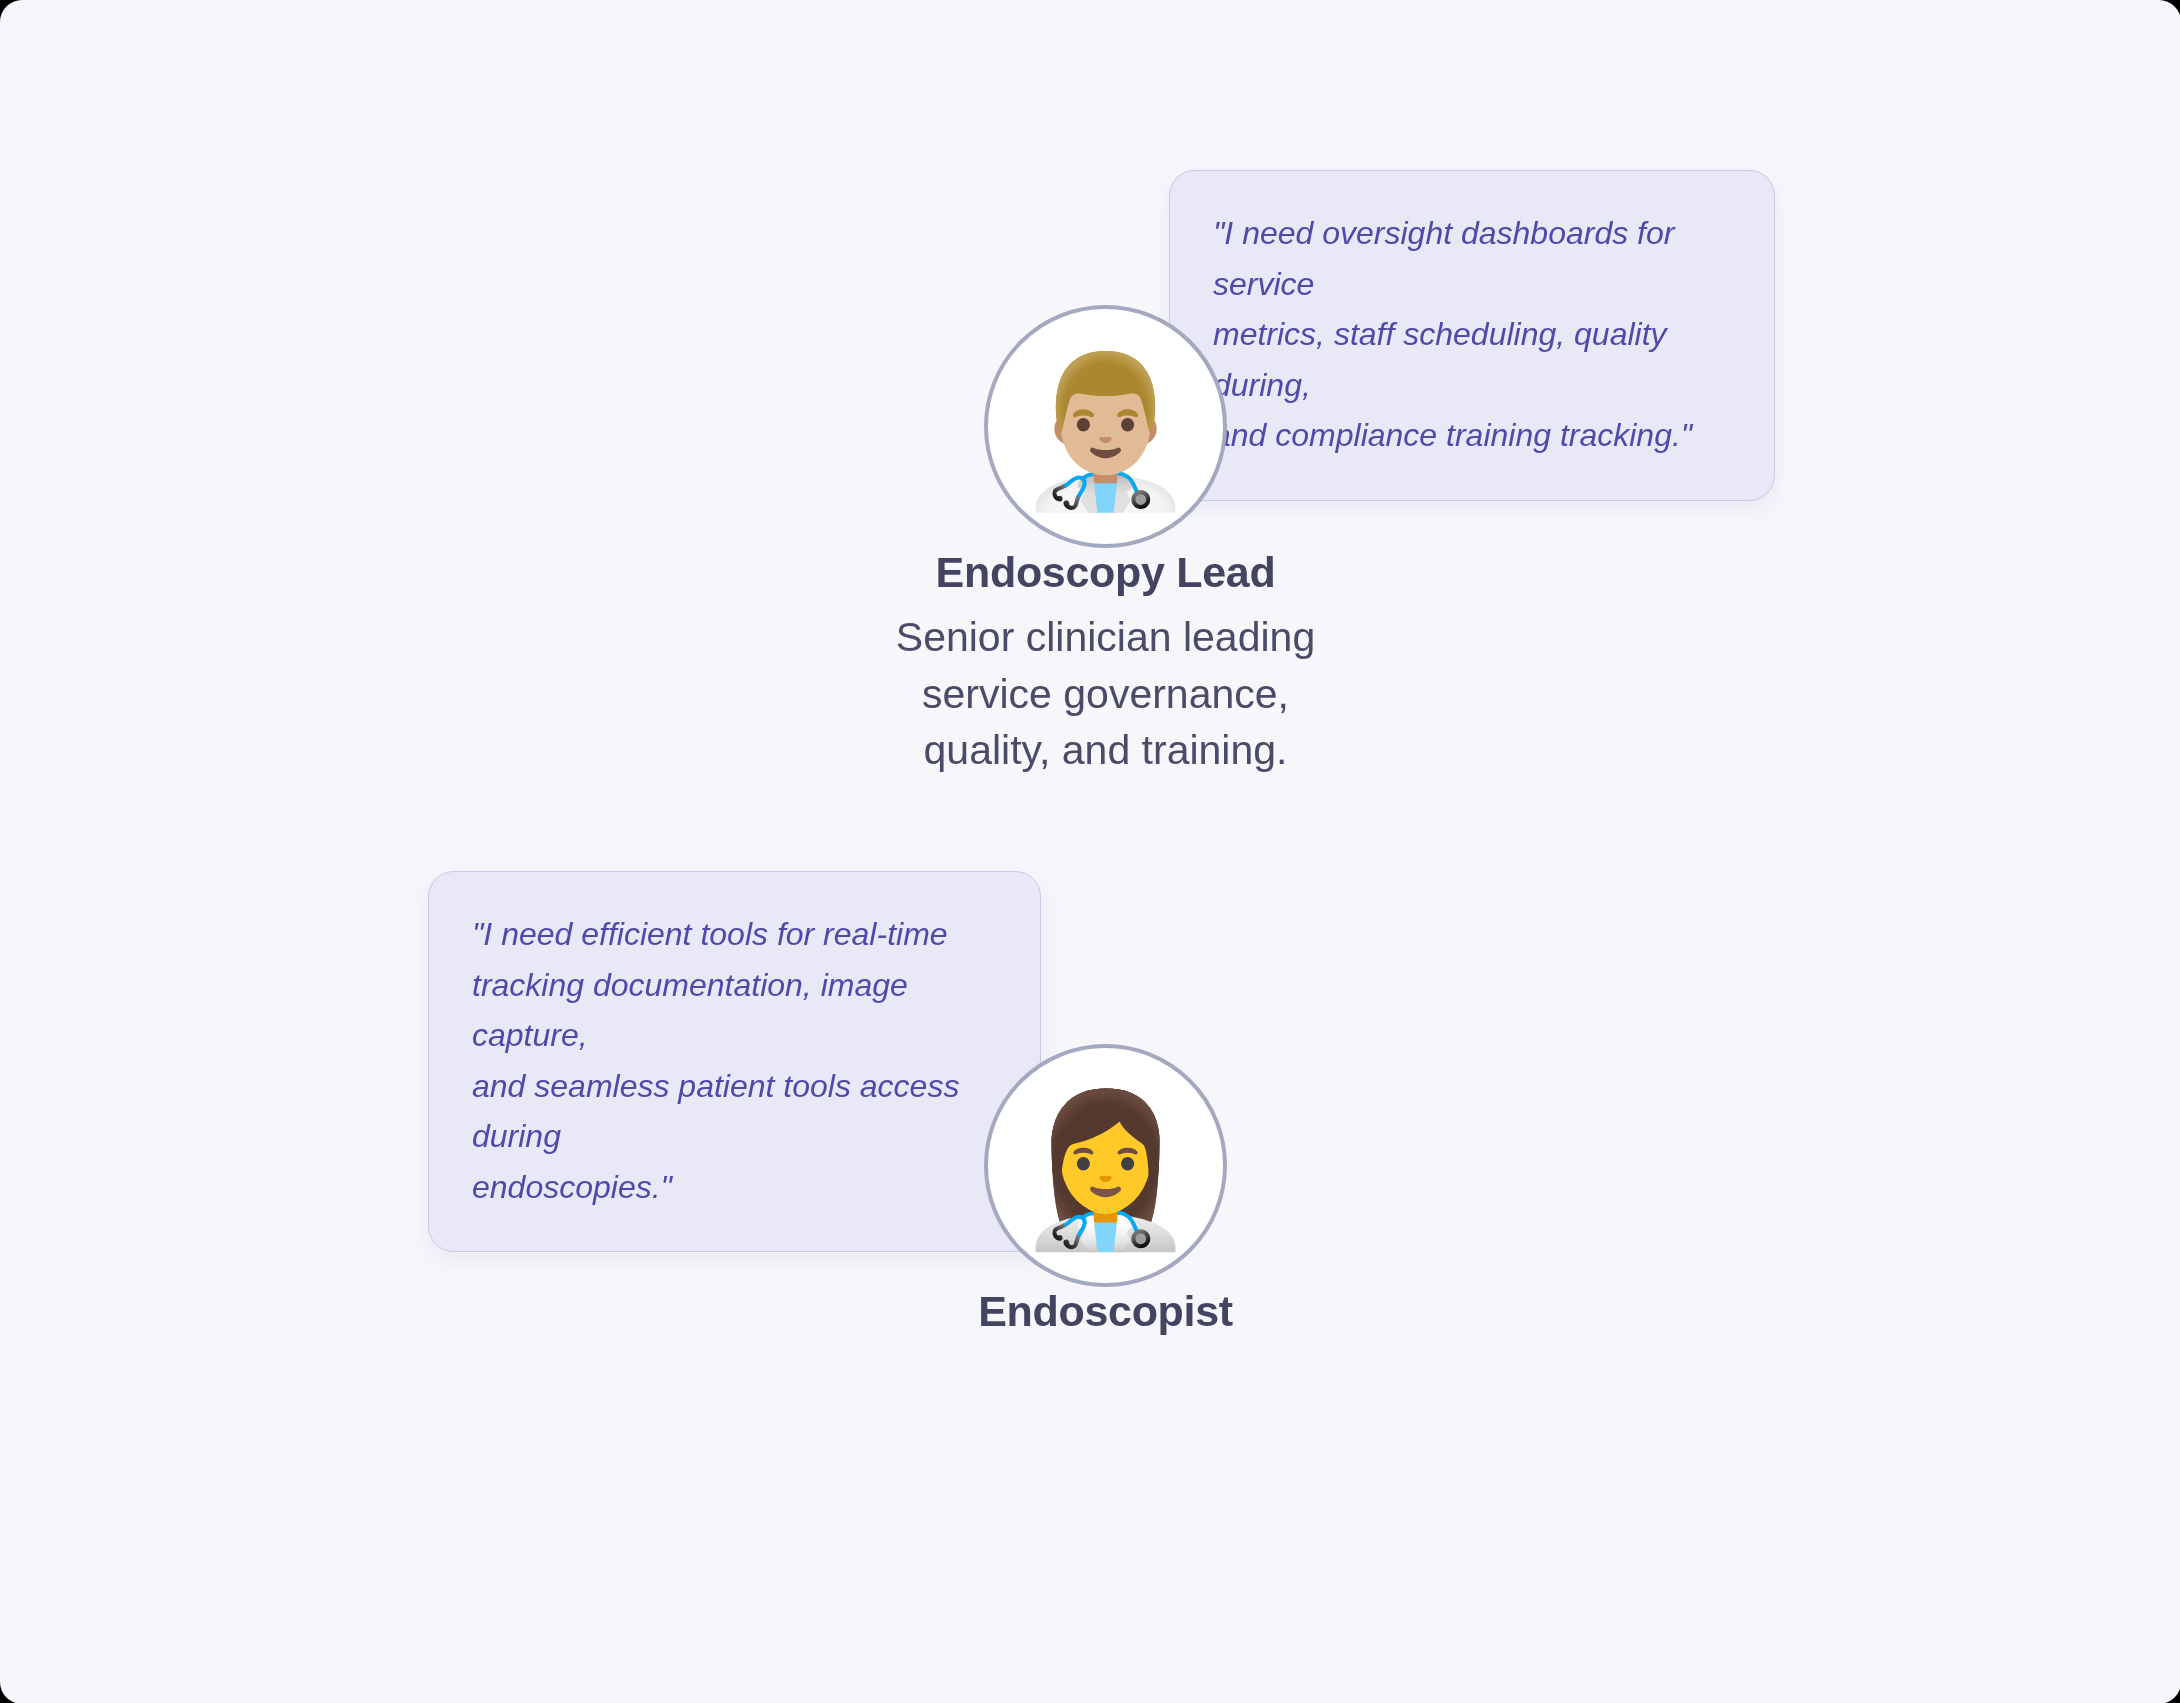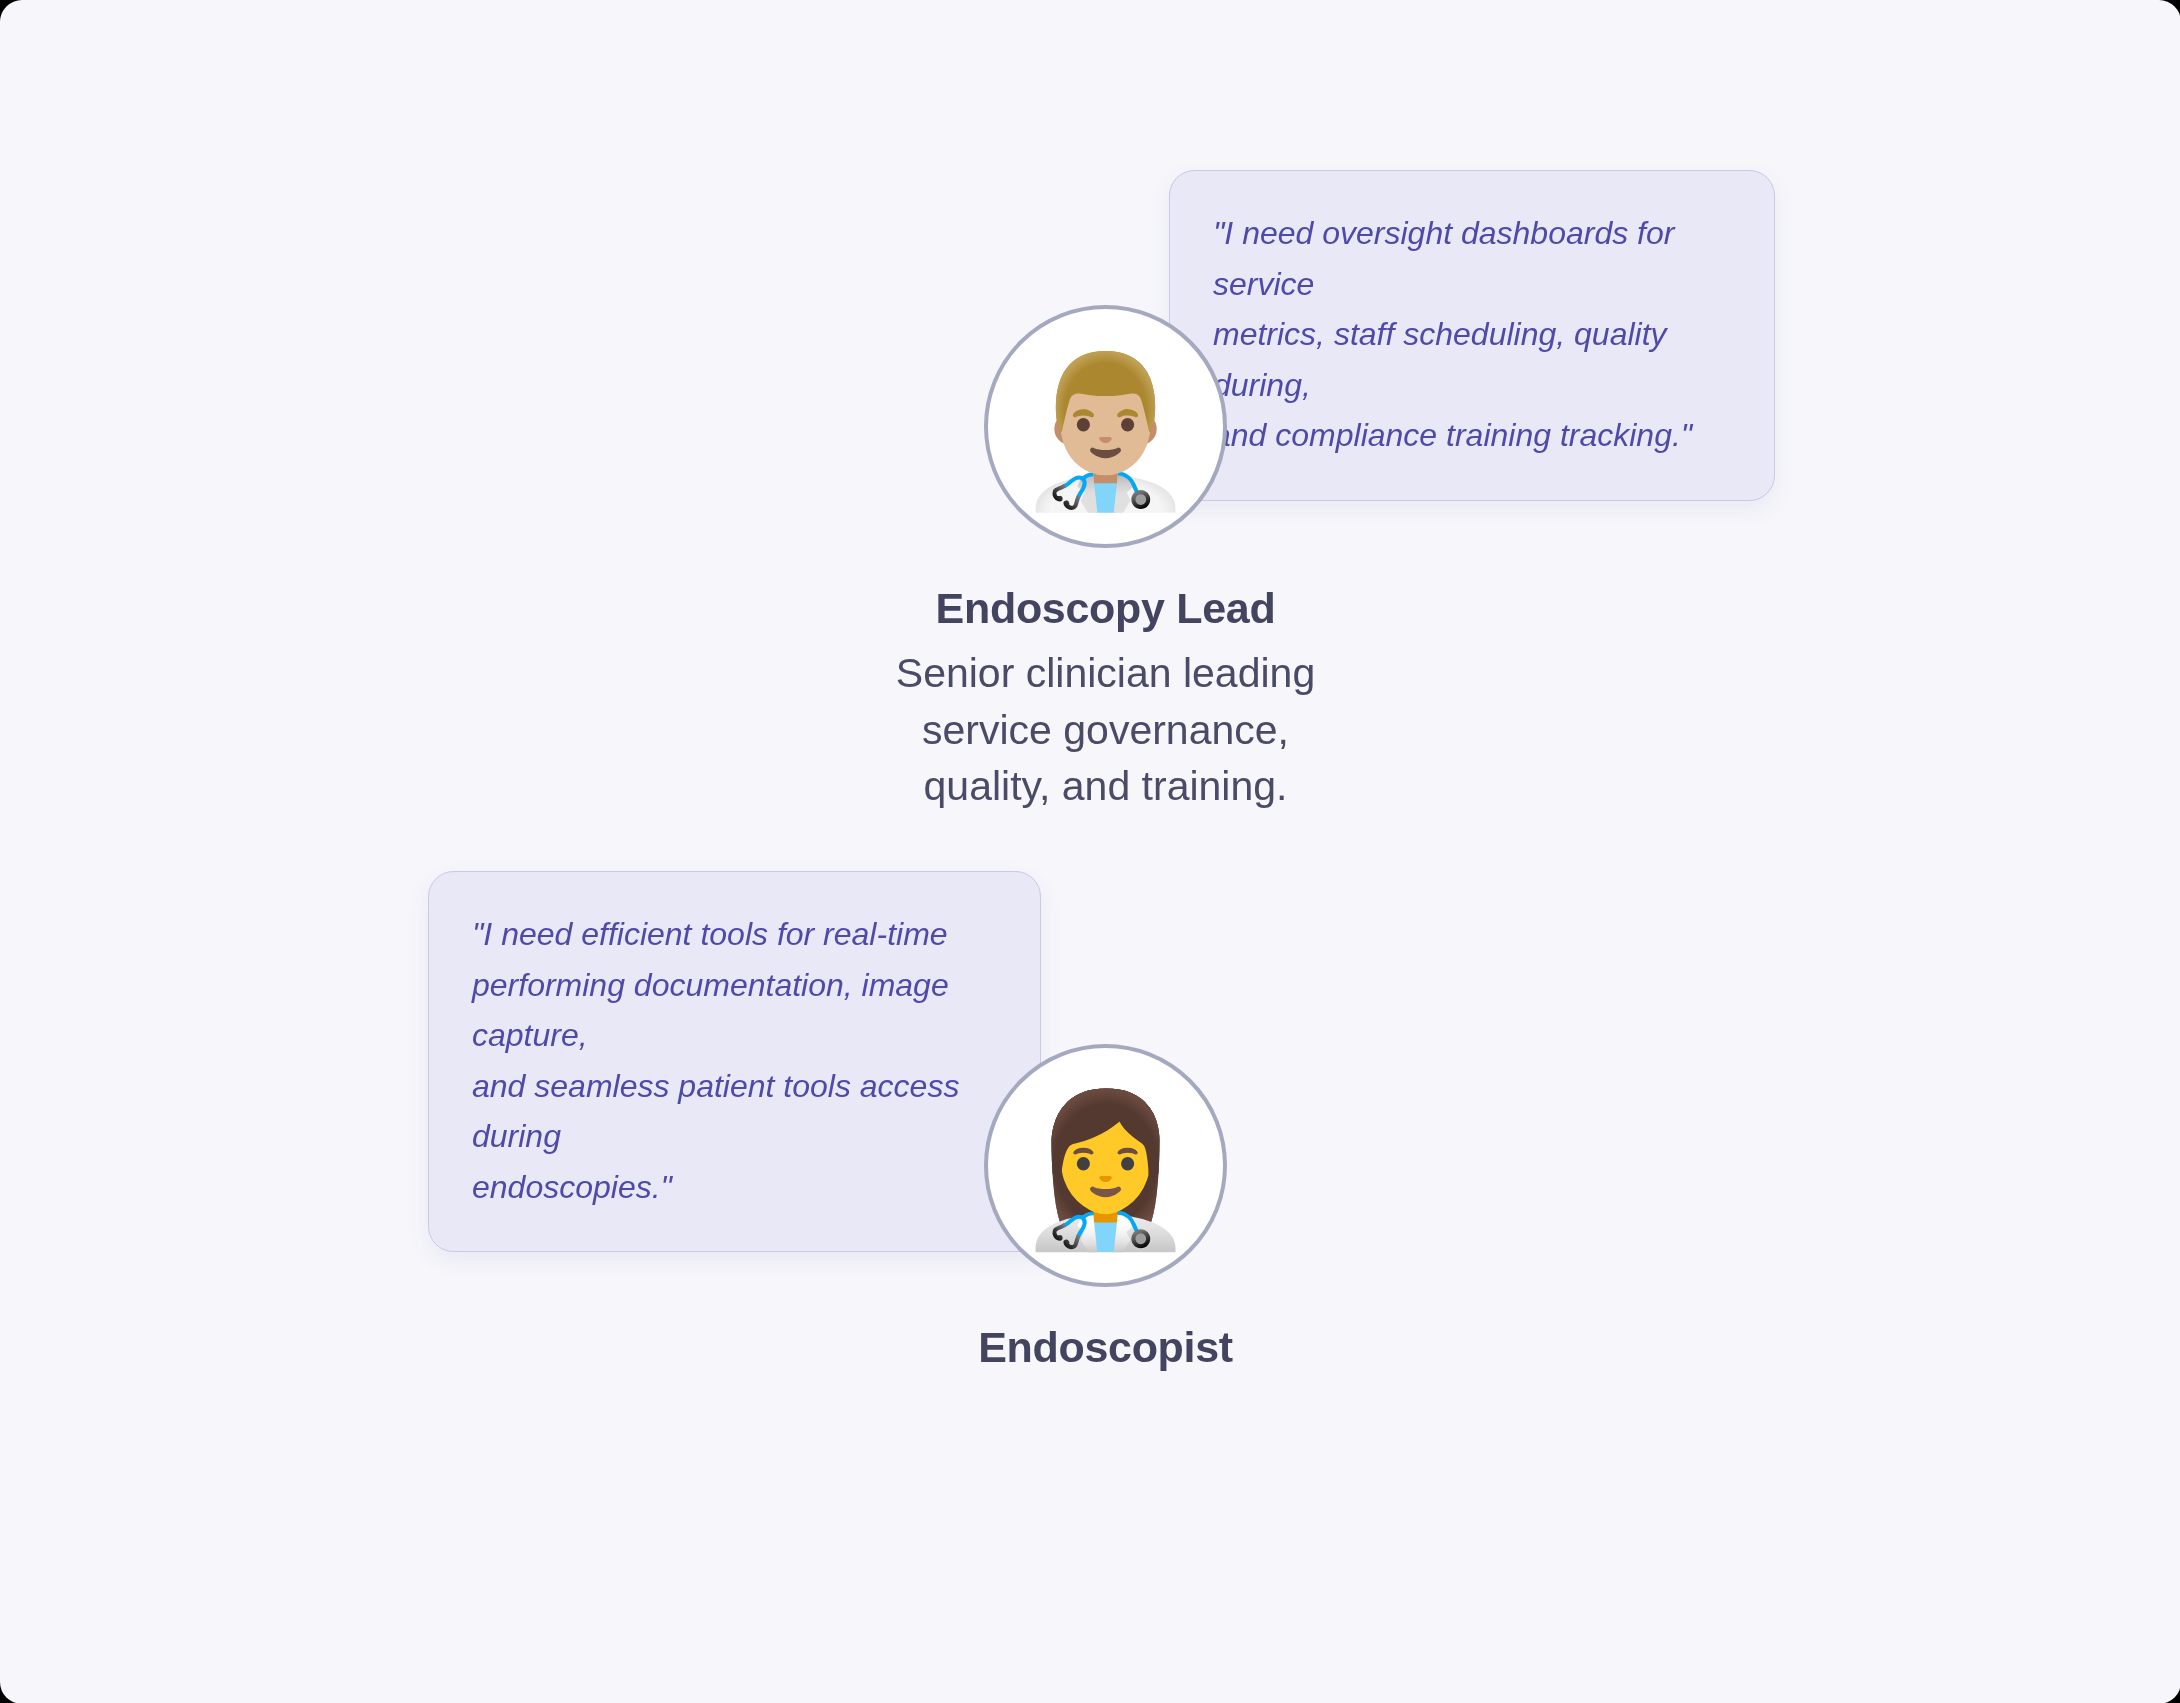--- a/index.html
+++ b/index.html
@@ -52,21 +52,20 @@
     overflow: hidden;
     user-select: none;
   }
   .avatar .glyph {
     display: block;
     transform: translateY(5.1px);
   }
 
   
   .persona-title {
-    margin-top: 36px;
     font-size: 43px;
     font-weight: bold;
     color: #434460;
     letter-spacing: -0.3px;
     text-align: left;
     white-space: nowrap;
   }
   .persona-desc {
     margin-top: 12px;
     font-size: 41px;
@@ -117,21 +116,21 @@
       <div class="avatar">
         <span class="glyph">👨🏼‍⚕️</span>
       </div>
     </div>
     <div class="persona-title">Endoscopy Lead</div>
     <div class="persona-desc">Senior clinician leading service governance, quality, and training.</div>
   </div>
 
   <div class="bubble bubble-left" style="left:428px; top:871px; width:613px;">
     <p>"I need efficient tools for real-time</p>
-    <p>performing documentation, image capture,</p>
+    <p>tracking documentation, image capture,</p>
     <p>and seamless patient tools access during</p>
     <p>endoscopies."</p>
   </div>
 
   <div class="persona" style="left:867px; top:1044px;">
     <div class="avatar-wrap">
       <div class="avatar">
         <span class="glyph">👩‍⚕️</span>
       </div>
     </div>

